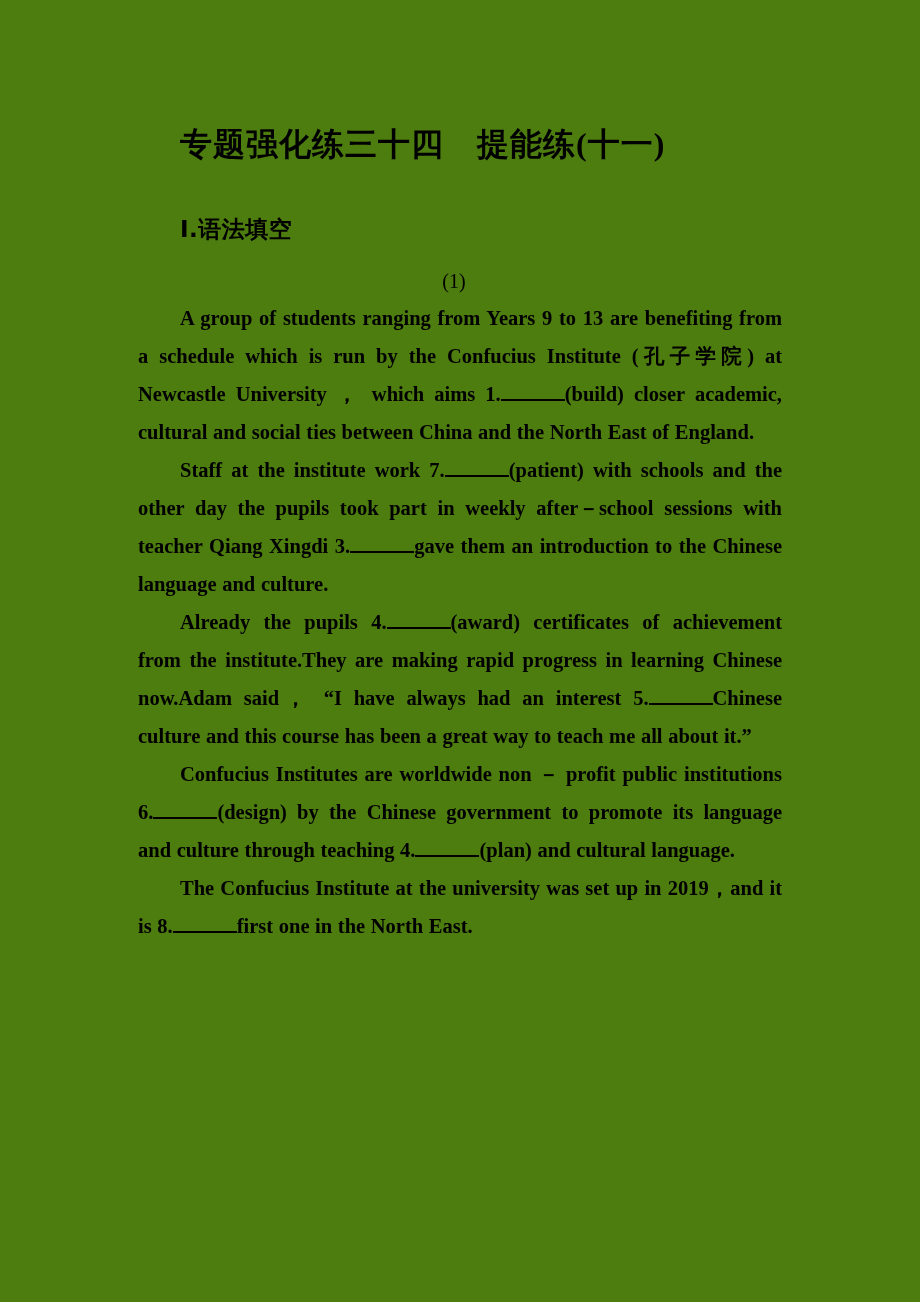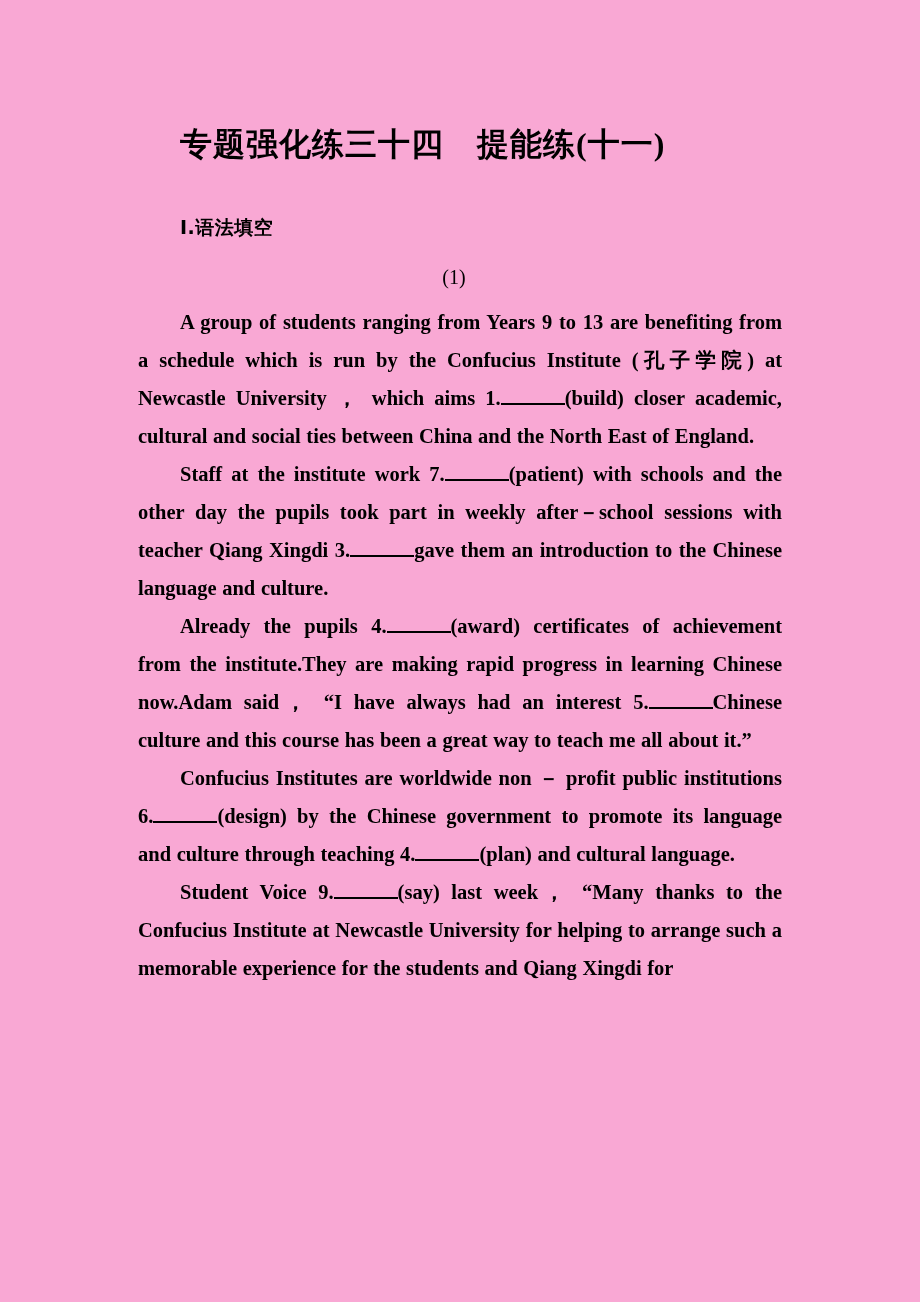--- a/index.html
+++ b/index.html
@@ -4,21 +4,21 @@
 <style>
   html, body {
     margin: 0;
     padding: 0;
     background: #ffffff;
   }
   .page {
     position: relative;
     width: 920px;
     height: 1302px;
-    background: #f9a8d4;
+    background: #4d7c0f;
     overflow: hidden;
     font-family: "Liberation Serif", "DejaVu Serif", serif;
     color: #000000;
   }
   .content {
     position: absolute;
     left: 138px;
     top: 0;
     width: 644px;
   }
@@ -32,21 +32,21 @@
     line-height: 1;
     margin: 0;
     padding-top: 128px;
     padding-left: 42px;
     white-space: pre;
   }
 
   
   .section-heading {
     font-family: "DejaVu Sans", "Liberation Sans", sans-serif;
-    font-size: 19px;
+    font-size: 23px;
     font-weight: 700;
     line-height: 1;
     margin: 0;
     padding-top: 58px;
     padding-left: 42px;
     letter-spacing: 0.5px;
   }
 
   
   .passage-number {
@@ -65,21 +65,21 @@
     font-weight: 700;
     line-height: 38px;
     text-align: justify;
     text-align-last: left;
     text-justify: inter-word;
     margin: 0;
     padding: 0;
     word-spacing: 0.5px;
   }
   .para.first-body {
-    margin-top: 16px;
+    margin-top: 8px;
   }
   .para .indent {
     display: inline-block;
     width: 42px;
   }
 
   
   .blank {
     display: inline-block;
     width: 64px;
@@ -99,17 +99,17 @@
 
     <h2 class="section-heading">Ⅰ.语法填空</h2>
 
     <div class="passage-number">(1)</div>
 
     <div id="paragraphs">
         <p class="para first-body"><span class="indent"></span><span>A group of students ranging from Years 9 to 13 are benefiting from a schedule which is run by the Confucius Institute (孔子学院) at Newcastle University ， which aims 1.</span><span class="blank"></span><span>(build) closer academic, cultural and social ties between China and the North East of England.</span></p>
         <p class="para"><span class="indent"></span><span>Staff at the institute work 7.</span><span class="blank"></span><span>(patient) with schools and the other day the pupils took part in weekly after－school sessions with teacher Qiang Xingdi 3.</span><span class="blank"></span><span>gave them an introduction to the Chinese language and culture.</span></p>
         <p class="para"><span class="indent"></span><span>Already the pupils 4.</span><span class="blank"></span><span>(award) certificates of achievement from the institute.They are making rapid progress in learning Chinese now.Adam said， “I have always had an interest 5.</span><span class="blank"></span><span>Chinese culture and this course has been a great way to teach me all about it.”</span></p>
         <p class="para"><span class="indent"></span><span>Confucius Institutes are worldwide non － profit public institutions 6.</span><span class="blank"></span><span>(design) by the Chinese government to promote its language and culture through teaching 4.</span><span class="blank"></span><span>(plan) and cultural language.</span></p>
-        <p class="para"><span class="indent"></span><span>Student Voice 9.</span><span class="blank"></span><span>(say) last week， “Many thanks to the Confucius Institute at Newcastle University for helping to arrange such a memorable experience for the students and Qiang Xingdi for</span></p>
+        <p class="para"><span class="indent"></span><span>The Confucius Institute at the university was set up in 2019，and it is 8.</span><span class="blank"></span><span>first one in the North East.</span></p>
       </div>
 
   </div>
 </div>
 
 </body></html>

